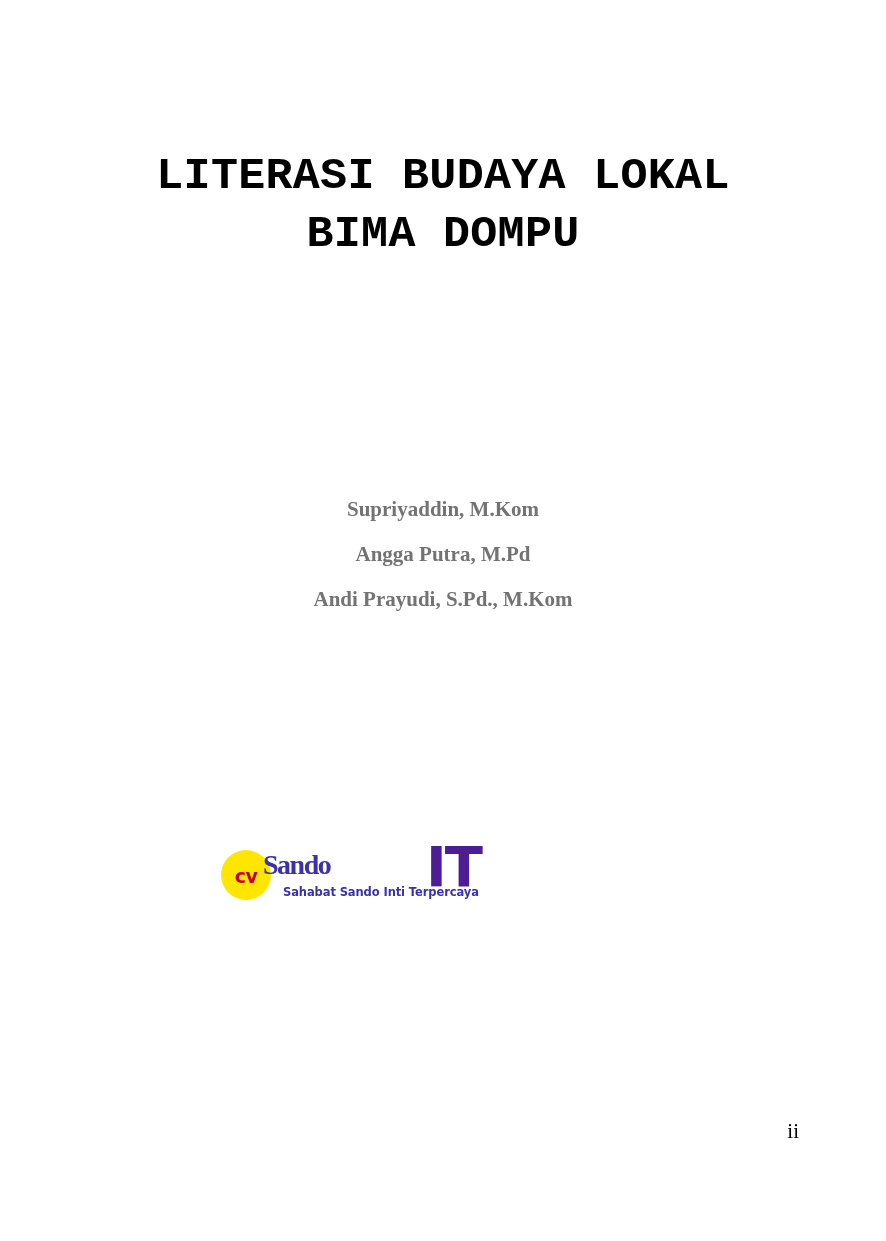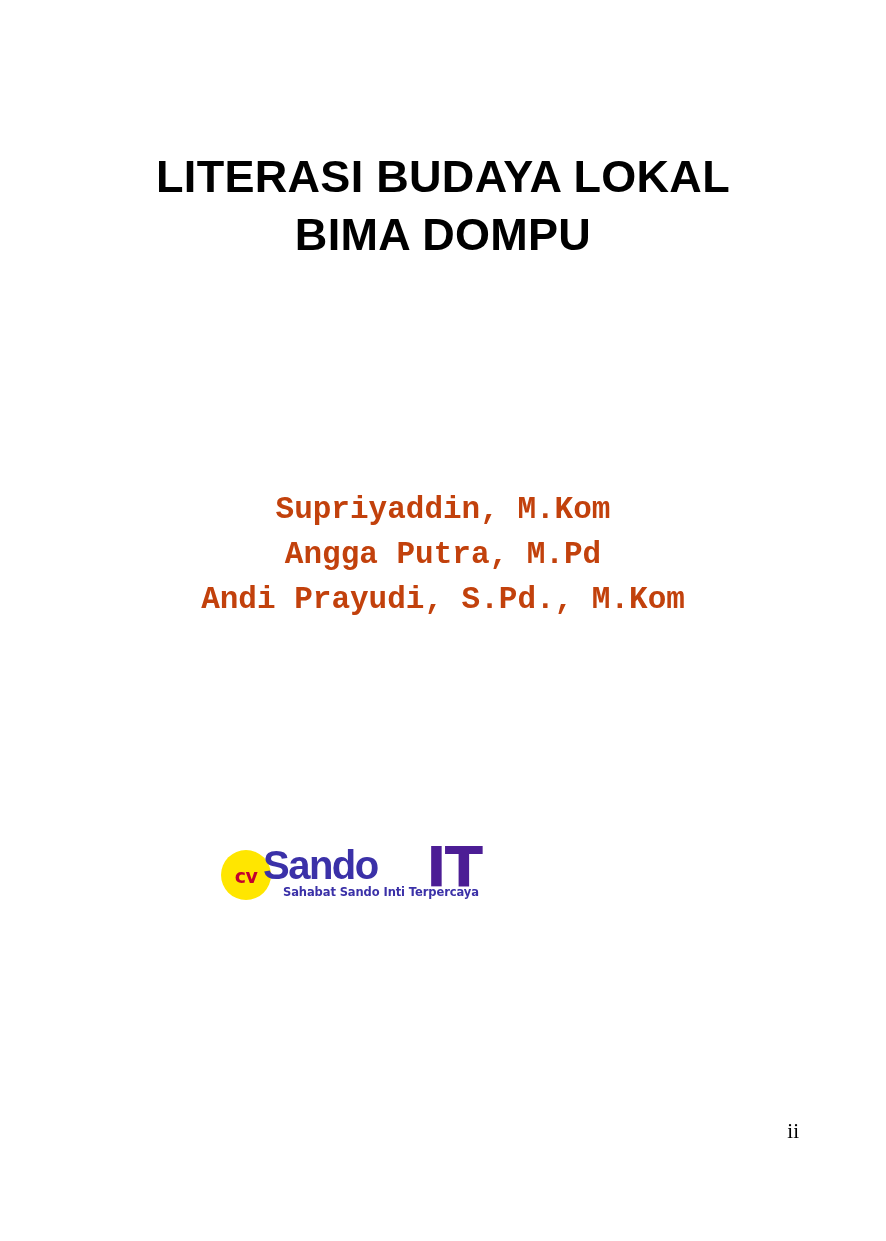--- a/index.html
+++ b/index.html
@@ -25,42 +25,42 @@
 
   
   .title-block {
     position: absolute;
     top: 148px;
     left: 0;
     width: 886px;
     text-align: center;
   }
   .title-line {
-    font-family: Liberation Sans, sans-serif;
+    font-family: Liberation Mono, monospace;
     font-weight: bold;
     font-size: 45px;
     line-height: 58px;
     letter-spacing: 0.3px;
     color: #000000;
   }
 
   
   .authors-block {
     position: absolute;
     top: 487px;
     left: 0;
     width: 886px;
     text-align: center;
   }
   .author-line {
-    font-family: Liberation Mono, monospace;
+    font-family: Liberation Serif, serif;
     font-weight: bold;
-    font-size: 31px;
+    font-size: 21px;
     line-height: 45px;
-    color: #c2410c;
+    color: #737373;
   }
 
   
   .logo-wrap {
     position: absolute;
     top: 836px;
     left: 0;
     width: 704px;
     display: flex;
     justify-content: center;
@@ -88,23 +88,23 @@
     font-weight: bold;
     font-size: 19px;
     color: #C2002F;
     letter-spacing: -0.5px;
     transform: translateY(1px);
   }
   .logo-word {
     position: absolute;
     left: 42px;
     top: 6px;
-    font-family: Liberation Sans, sans-serif;
+    font-family: Liberation Serif, serif;
     font-weight: bold;
-    font-size: 40px;
+    font-size: 28px;
     letter-spacing: -1.5px;
     color: #3B31A8;
     line-height: 46px;
   }
   .logo-it {
     position: absolute;
     left: 205px;
     top: 0px;
     font-family: "DejaVu Sans", sans-serif;
     font-weight: bold;

